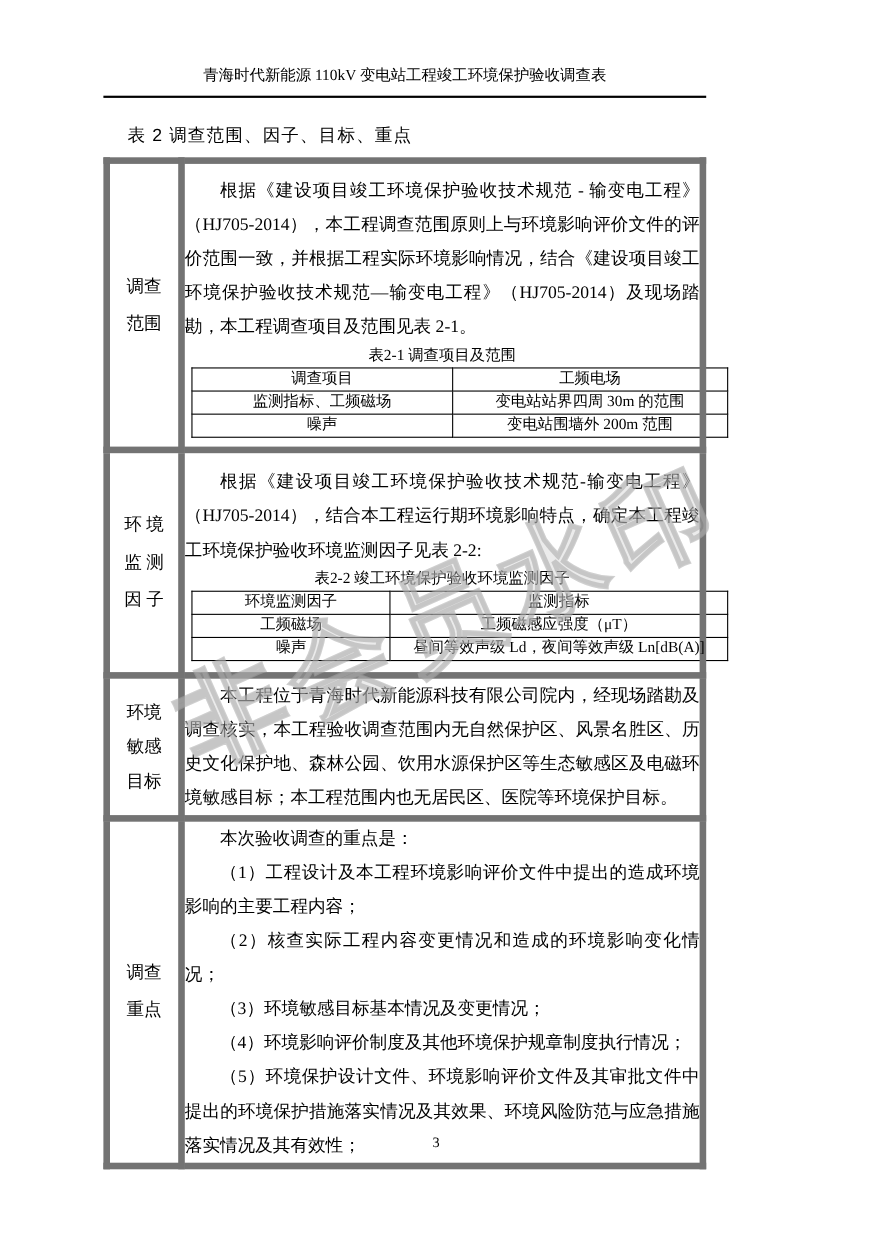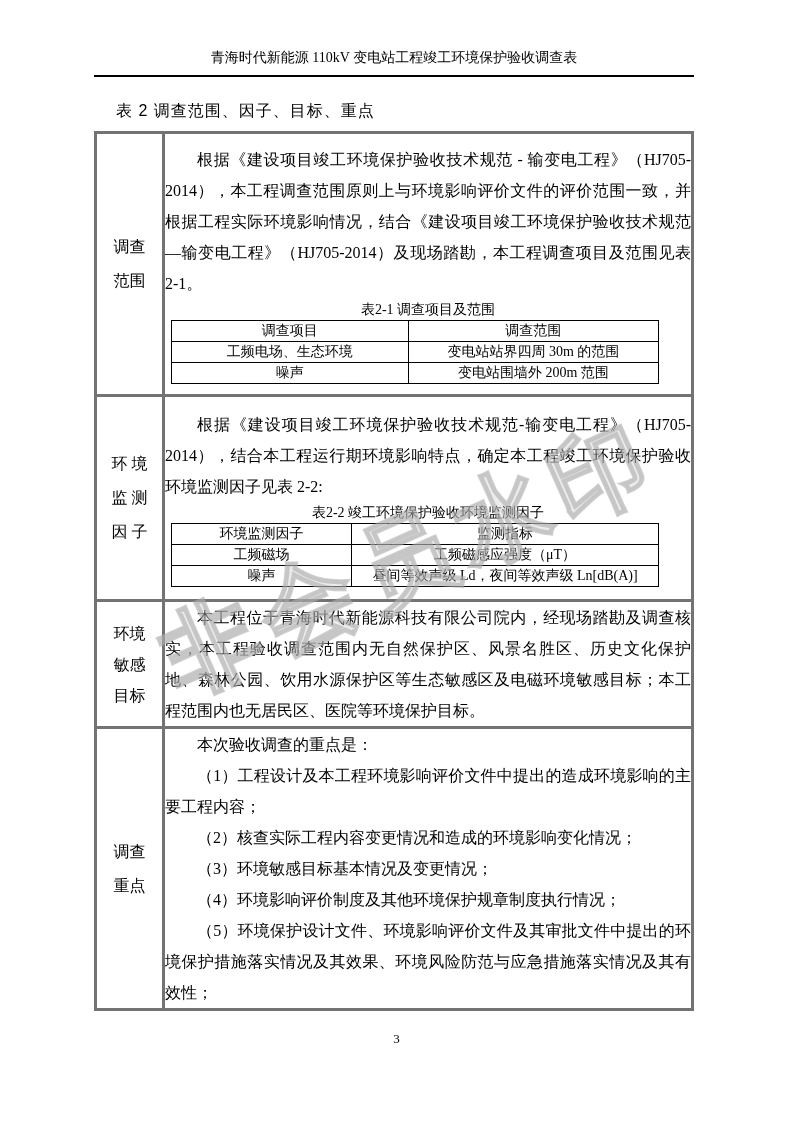--- a/index.html
+++ b/index.html
@@ -12,22 +12,22 @@
   .page {
     position: relative;
     width: 793px;
     height: 1122px;
     background: #ffffff;
     overflow: hidden;
   }
   .content {
     position: absolute;
     left: 94px;
-    top: 48px;
-    width: 600px;
+    top: 60px;
+    width: 548px;
     z-index: 1;
   }
   .doc-header {
     text-align: center;
     font-size: 14px;
     line-height: 20px;
     padding-bottom: 7px;
     border-bottom: 2px solid #000;
   }
   .section-title {
@@ -37,21 +37,21 @@
     font-family: "Liberation Sans", sans-serif;
     letter-spacing: 1px;
   }
   table.main-table {
     width: 100%;
     border-collapse: collapse;
     border: 2px solid #000;
     table-layout: fixed;
   }
   table.main-table > tbody > tr > td {
-    border: 3px solid #737373;
+    border: 6px solid #737373;
     vertical-align: middle;
     padding: 0;
   }
   td.label-cell {
     width: 68px;
     text-align: center;
     font-size: 16px;
   }
   .label-line { line-height: 34px; white-space: pre; }
   td.content-cell {
@@ -139,24 +139,24 @@
             <p>根据《建设项目竣工环境保护验收技术规范 - 输变电工程》（HJ705-2014），本工程调查范围原则上与环境影响评价文件的评价范围一致，并根据工程实际环境影响情况，结合《建设项目竣工环境保护验收技术规范—输变电工程》（HJ705-2014）及现场踏勘，本工程调查项目及范围见表 2-1。</p>
             <p class="sub-caption">表2-1  调查项目及范围</p>
             <table class="sub-table">
               <colgroup>
                   <col style="width:48.6%">
                   <col style="width:51.4%">
                 </colgroup>
               <tbody>
                 <tr>
                   <td>调查项目</td>
-                  <td>调查范围</td>
-                </tr>
-                <tr>
-                  <td>工频电场、生态环境</td>
+                  <td>工频电场</td>
+                </tr>
+                <tr>
+                  <td>监测指标、工频磁场</td>
                   <td>变电站站界四周 30m 的范围</td>
                 </tr>
                 <tr>
                   <td>噪声</td>
                   <td>变电站围墙外 200m 范围</td>
                 </tr>
               </tbody>
             </table>
           </td>
         </tr>

